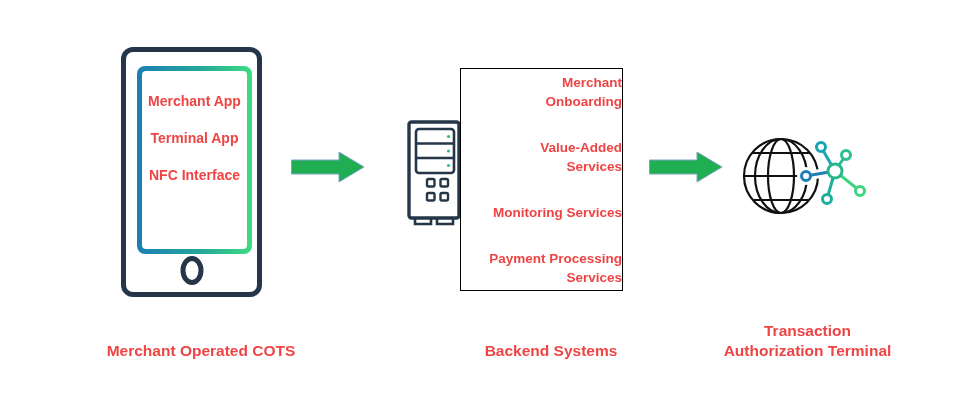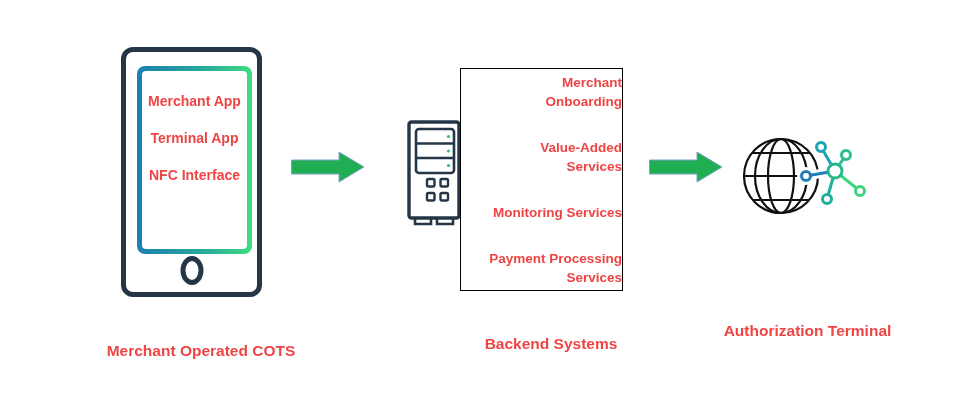--- a/index.html
+++ b/index.html
@@ -42,21 +42,21 @@
   }
   .backend-box .group .line{
     font-size:13.5px;font-weight:bold;line-height:19px;
   }
 
   
   .caption{
     font-size:15.5px;font-weight:bold;text-align:center;line-height:20px;
   }
   .caption-cots{left:61px;top:341px;width:280px;}
-  .caption-backend{left:451px;top:334px;width:200px;}
+  .caption-backend{left:451px;top:341px;width:200px;}
   .caption-txn{left:687px;top:321px;width:241px;}
 
   svg{display:block;}
 </style>
 </head>
 <body>
 
 <div id="canvas">
 
   <div class="abs phone">
@@ -162,16 +162,17 @@
       <circle cx="104" cy="25" r="4.5" stroke="#2cbf8f"></circle>
       <circle cx="64" cy="46" r="4.5" stroke="#1e7eb5"></circle>
       <circle cx="118" cy="61" r="4.5" stroke="#3ed57e"></circle>
       <circle cx="85" cy="69" r="4.5" stroke="#1fae9d"></circle>
     </g>
   </svg>
 
   <div class="abs caption caption-cots">Merchant Operated COTS</div>
   <div class="abs caption caption-backend">Backend Systems</div>
   <div class="abs caption caption-txn">
+    <div>Transaction</div>
     <div>Authorization Terminal</div>
   </div>
 
 </div>
 
 </body></html>

